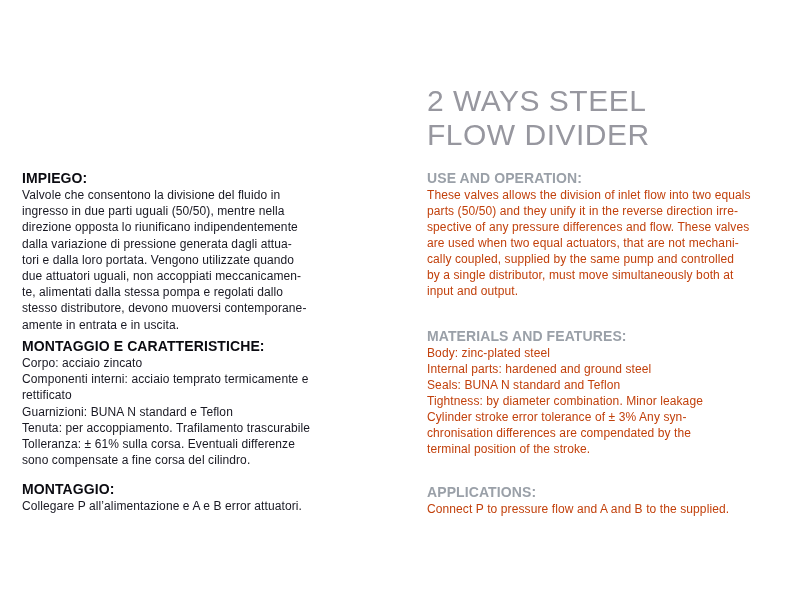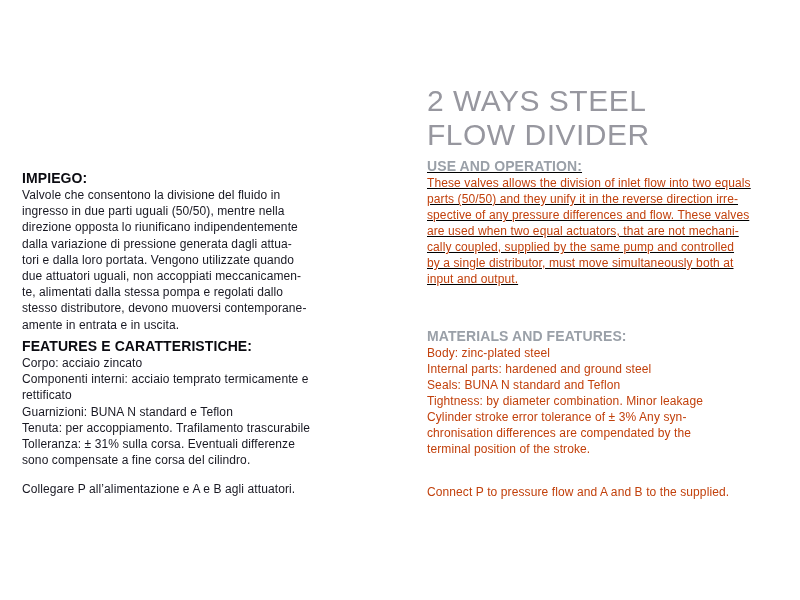--- a/index.html
+++ b/index.html
@@ -49,21 +49,21 @@
     white-space: pre;
     letter-spacing: 0.1px;
   }
   .col-left .sec h2 { color: #0b0b11; }
   .col-left .sec p  { color: #181822; line-height: 16.2px; }
   .col-right .sec h2 { color: #9aa0a8; }
   .col-right .sec p  { color: #c2410c; line-height: 16px; }
   .sl1 { top: 170px; }
   .sl2 { top: 338px; }
   .sl3 { top: 481px; }
-  .sr1 { top: 158px; text-decoration: underline; }
+  .sr1 { top: 170px; }
   .sr2 { top: 328px; }
   .sr3 { top: 484px; }
 </style>
 </head>
 <body>
 
 <div class="page">
 
   <h1 class="title">2 WAYS STEEL
 FLOW DIVIDER</h1>
@@ -75,31 +75,32 @@
 ingresso in due parti uguali (50/50), mentre nella
 direzione opposta lo riunificano indipendentemente
 dalla variazione di pressione generata dagli attua-
 tori e dalla loro portata. Vengono utilizzate quando
 due attuatori uguali, non accoppiati meccanicamen-
 te, alimentati dalla stessa pompa e regolati dallo
 stesso distributore, devono muoversi contemporane-
 amente in entrata e in uscita.</p>
     </section>
     <section class="sec sl2">
-      <h2>FEATURES E CARATTERISTICHE:</h2>
+      <h2>MONTAGGIO E CARATTERISTICHE:</h2>
       <p>Corpo: acciaio zincato
 Componenti interni: acciaio temprato termicamente e
 rettificato
 Guarnizioni: BUNA N standard e Teflon
 Tenuta: per accoppiamento. Trafilamento trascurabile
-Tolleranza: ± 31% sulla corsa. Eventuali differenze
+Tolleranza: ± 61% sulla corsa. Eventuali differenze
 sono compensate a fine corsa del cilindro.</p>
     </section>
     <section class="sec sl3">
-      <p>Collegare P all’alimentazione e A e B agli attuatori.</p>
+      <h2>MONTAGGIO:</h2>
+      <p>Collegare P all’alimentazione e A e B error attuatori.</p>
     </section>
   </div>
 
   <div class="col col-right">
     <section class="sec sr1">
       <h2>USE AND OPERATION:</h2>
       <p>These valves allows the division of inlet flow into two equals
 parts (50/50) and they unify it in the reverse direction irre-
 spective of any pressure differences and flow. These valves
 are used when two equal actuators, that are not mechani-
@@ -111,17 +112,18 @@
       <h2>MATERIALS AND FEATURES:</h2>
       <p>Body: zinc-plated steel
 Internal parts: hardened and ground steel
 Seals: BUNA N standard and Teflon
 Tightness: by diameter combination. Minor leakage
 Cylinder stroke error tolerance of ± 3% Any syn-
 chronisation differences are compendated by the
 terminal position of the stroke.</p>
     </section>
     <section class="sec sr3">
+      <h2>APPLICATIONS:</h2>
       <p>Connect P to pressure flow and A and B to the supplied.</p>
     </section>
   </div>
 
 </div>
 
 </body></html>

